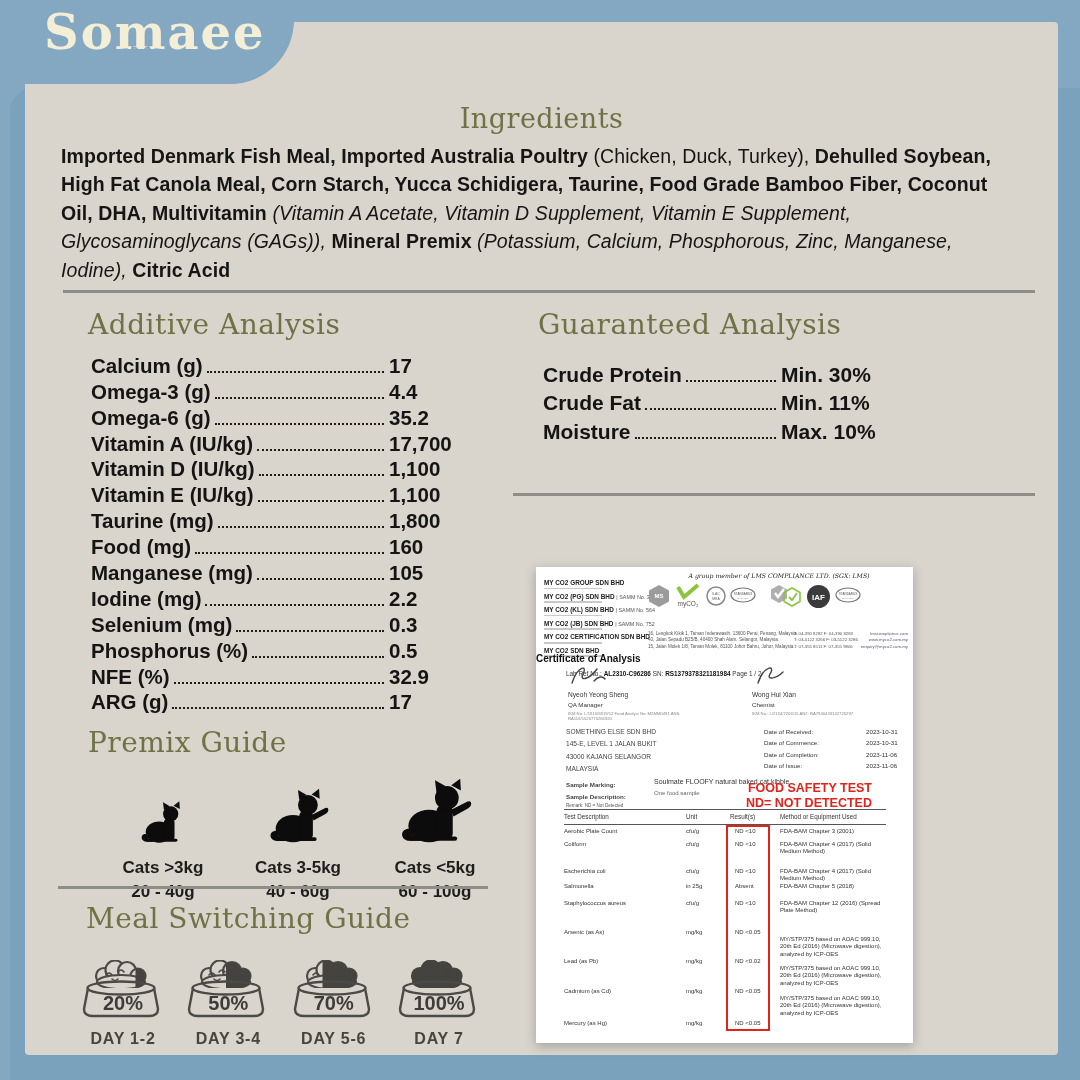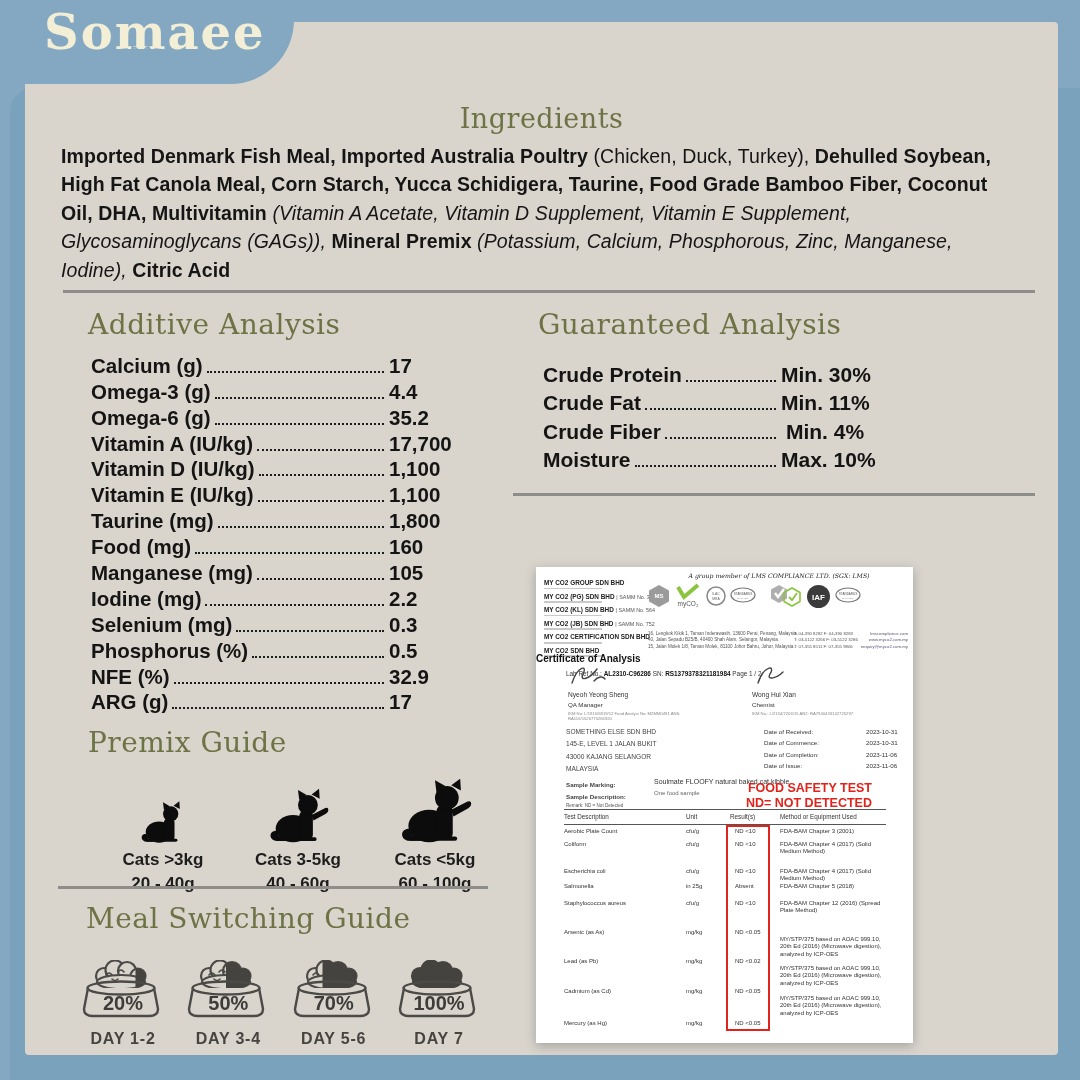--- a/index.html
+++ b/index.html
@@ -33,26 +33,26 @@
   .dotlist{list-style:none;margin:0;padding:0;}
   .dotlist li{display:flex;align-items:flex-end;color:#141414;font-weight:700;}
   .dotlist .lab{white-space:nowrap;text-align:center;}
   .dotlist .dots{flex:1;border-bottom:2.6px dotted #1c1c1c;margin:0 5px 5px 4px;}
   .dotlist .val{white-space:nowrap;}
   #add-list{left:66px;top:330px;width:374px;font-size:20.5px;}
   #add-list li{height:25.9px;}
   #add-list .val{width:76px;}
   #gua-list{left:518px;top:336px;width:326px;font-size:21px;}
   #gua-list li{height:28.6px;}
-  #gua-list .val{width:88px;text-align:center;}
+  #gua-list .val{width:88px;}
 
   
   .feed-col{position:absolute;text-align:center;}
   .feed-icon{display:flex;align-items:flex-end;justify-content:center;height:74px;}
-  .feed-size{font-size:17px;font-weight:700;color:#1d1d1d;margin-top:6px;}
+  .feed-size{font-size:17px;font-weight:700;color:#1d1d1d;margin-top:14px;}
   .feed-amt{font-size:17px;font-weight:700;color:#1d1d1d;margin-top:4px;}
 
   
   #bowl-row{left:50px;top:938px;width:412px;display:flex;justify-content:space-between;}
   .bowl-item{position:relative;width:96px;text-align:center;}
   .bowl-pct{position:absolute;left:0;top:32px;width:100%;font-size:20px;font-weight:700;color:#3d3c39;}
   .bowl-day{font-size:16px;font-weight:700;color:#45443f;letter-spacing:.8px;margin-top:2px;}
 
   
   #cert-panel{left:511px;top:545px;width:377px;height:476px;background:#ffffff;
@@ -195,25 +195,20 @@
         <span class="lab">Crude Protein</span>
         <span class="dots"></span>
         <span class="val">Min. 30%</span>
       </li>
     <li>
         <span class="lab">Crude Fat</span>
         <span class="dots"></span>
         <span class="val">Min. 11%</span>
       </li>
     <li>
-        <span class="lab">Crude Fiber</span>
-        <span class="dots"></span>
-        <span class="val">Min. 4%</span>
-      </li>
-    <li>
         <span class="lab">Moisture</span>
         <span class="dots"></span>
         <span class="val">Max. 10%</span>
       </li>
   </ul>
   <div class="divider abs" style="left:488px;top:471px;width:522px;"></div>
 
   <h2 class="sect abs" style="left:63px;top:704px;">Premix Guide</h2>
   <div class="feed-col" style="left:78px;top:748px;width:120px;">
     <div class="feed-icon">

